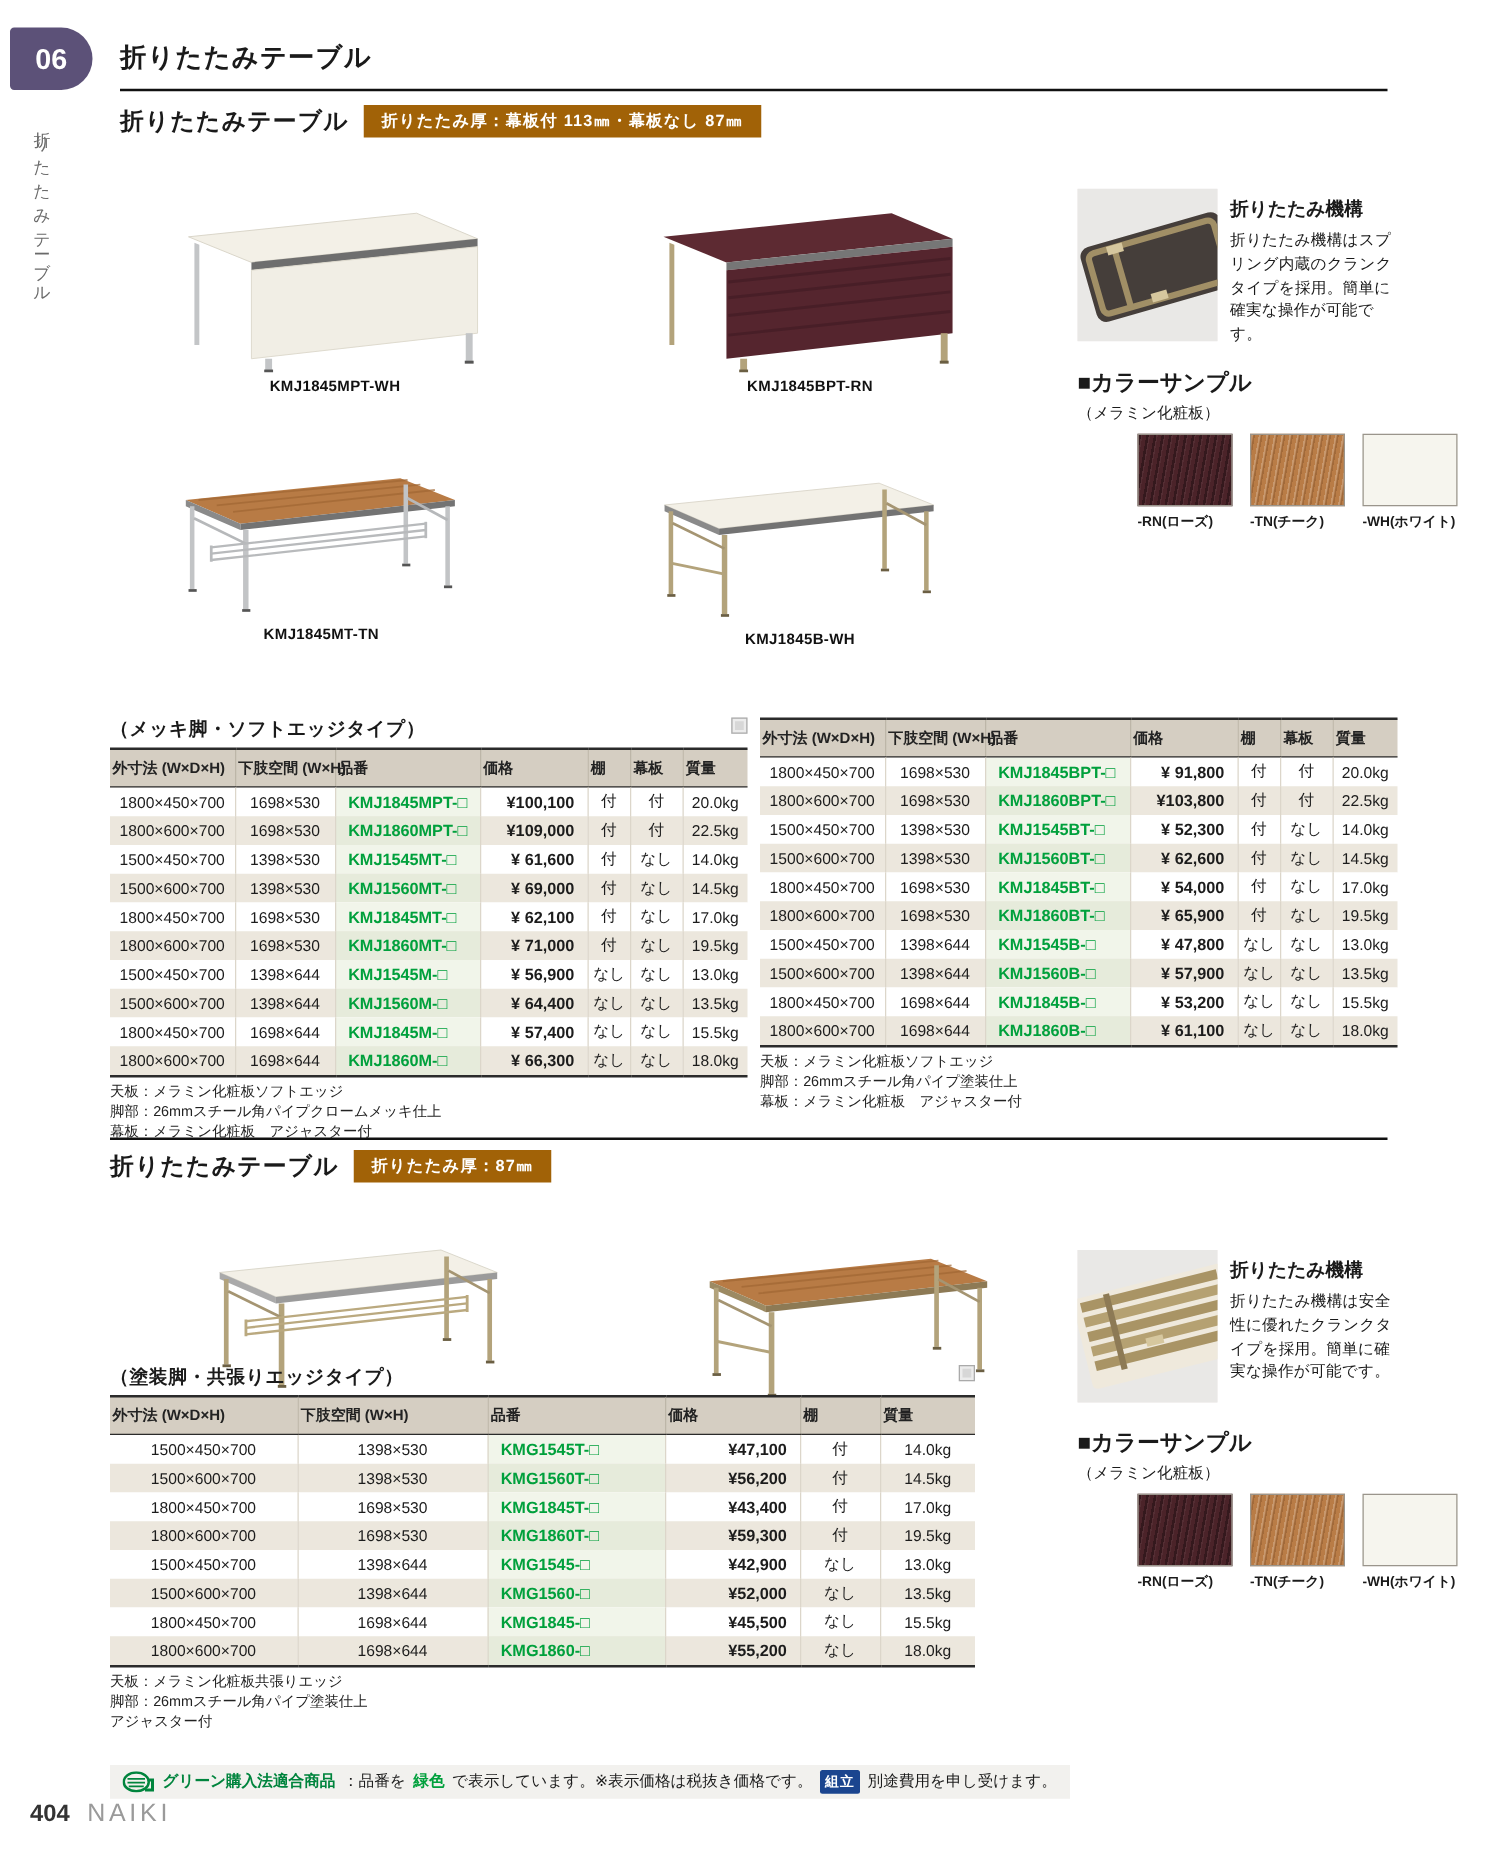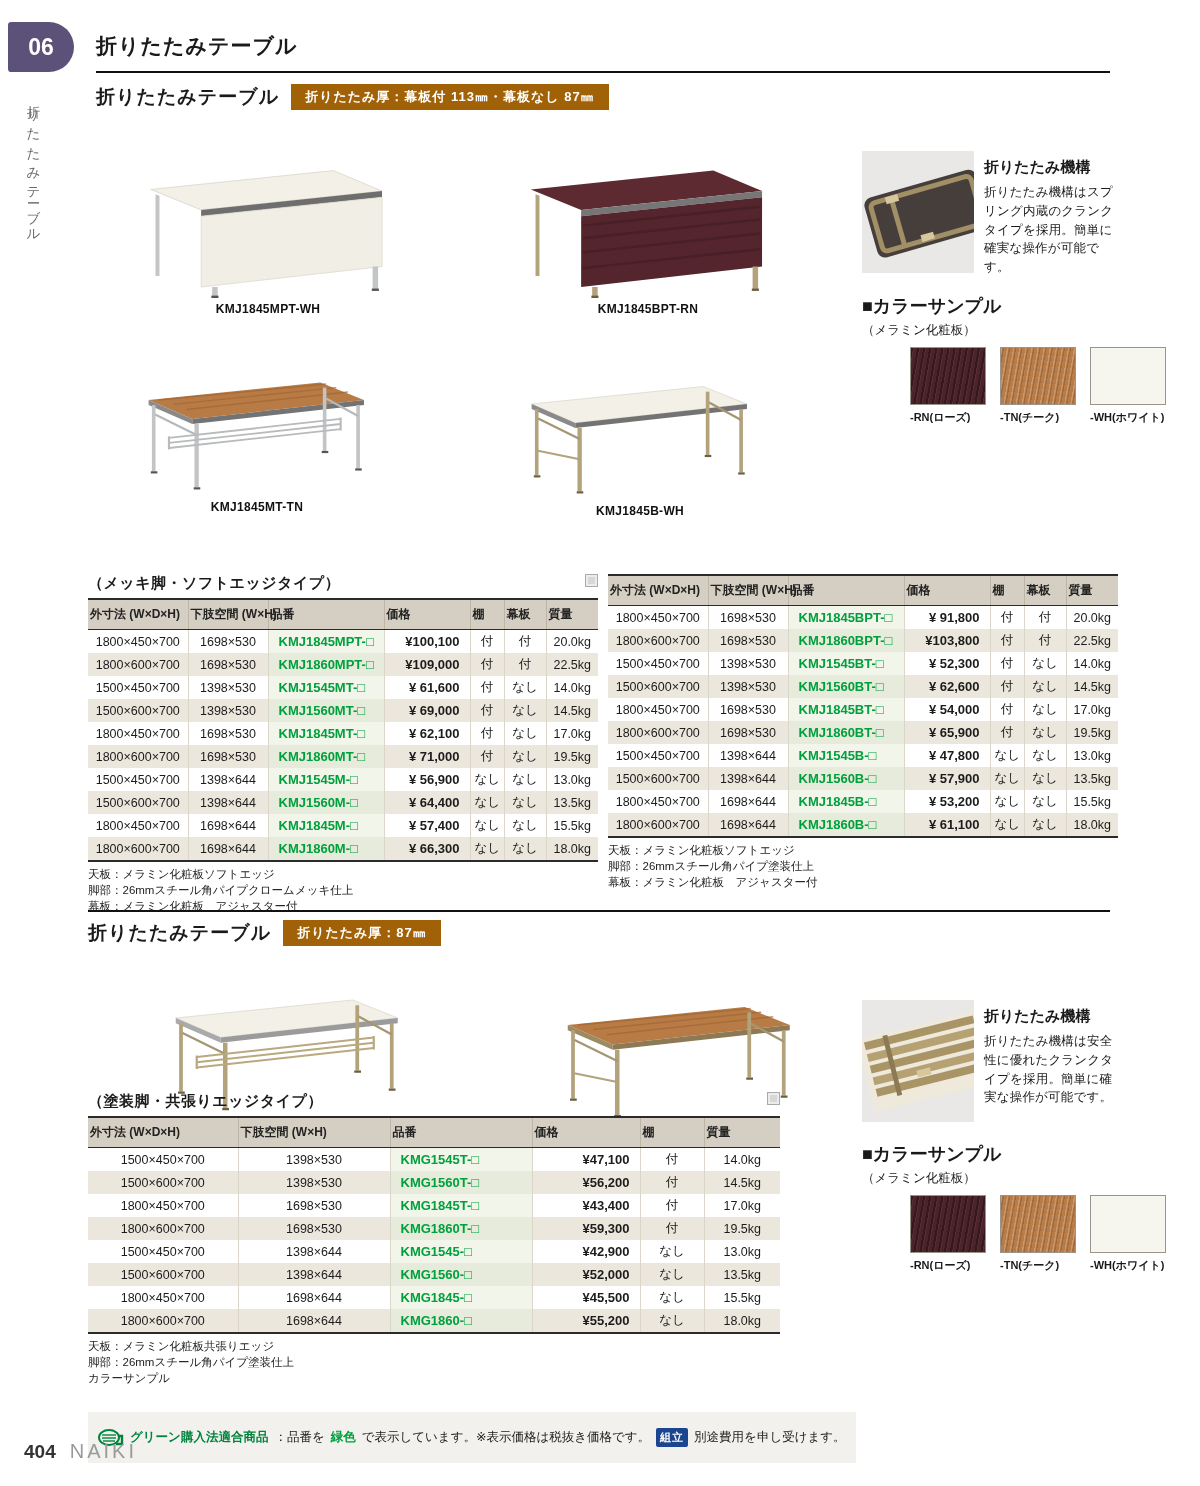--- a/index.html
+++ b/index.html
@@ -78,21 +78,21 @@
   tbody tr:last-child td { border-bottom:2px solid #2b2b2b; }
   td.pn { color:#00a03c; font-weight:bold; text-align:left; padding-left:10px; font-size:13px; background:#f1f5ea; }
   tbody tr:nth-child(even) td.pn { background:#e6ebdb; }
   td.price { text-align:right; font-weight:bold; font-size:13px; padding-right:10px; white-space:pre; }
   .notes { margin-top:4px; }
   .note-line { font-size:11.5px; line-height:1.4; color:#222; }
 
   
   .green-note {
     display:flex; align-items:center; gap:6px;
-    background:#f2f1ee; padding:16px 10px; font-size:12.5px; white-space:nowrap;
+    background:#f2f1ee; padding:4px 10px; font-size:12.5px; white-space:nowrap;
   }
   .g-label { color:#00843d; font-weight:bold; }
   .g-word { color:#00a03c; font-weight:bold; }
   .asm-badge {
     background:#1b458f; color:#fff; font-size:11px; font-weight:bold;
     padding:2px 4px; border-radius:2px; letter-spacing:1px;
   }
   .footer { display:flex; align-items:baseline; gap:14px; }
   .pg-num { font-size:19px; font-weight:bold; color:#333; }
   .brand { font-size:20px; color:#9a9a9a; letter-spacing:3px; }
@@ -649,21 +649,21 @@
             <td class="price">¥55,200</td>
             <td>なし</td>
             <td>18.0kg</td>
           </tr>
         </tbody>
       </table>
     </div>
   <div class="notes">
       <div class="note-line">天板：メラミン化粧板共張りエッジ</div>
       <div class="note-line">脚部：26mmスチール角パイプ塗装仕上</div>
-      <div class="note-line">カラーサンプル</div>
+      <div class="note-line">アジャスター付</div>
     </div>
 </div>
 
 <div class="abs green-note" style="left:88px; top:1412px;">
   <svg width="26" height="17" viewBox="0 0 26 17">
     <ellipse cx="11" cy="8.5" rx="10" ry="7.5" fill="none" stroke="#00843d" stroke-width="2"></ellipse>
     <line x1="4" y1="6" x2="18" y2="6" stroke="#00843d" stroke-width="1.4"></line>
     <line x1="4" y1="9" x2="18" y2="9" stroke="#00843d" stroke-width="1.4"></line>
     <line x1="5" y1="12" x2="17" y2="12" stroke="#00843d" stroke-width="1.4"></line>
     <path d="M18,15 L24,15 L24,7 L20,7" fill="none" stroke="#00843d" stroke-width="2.4"></path>

